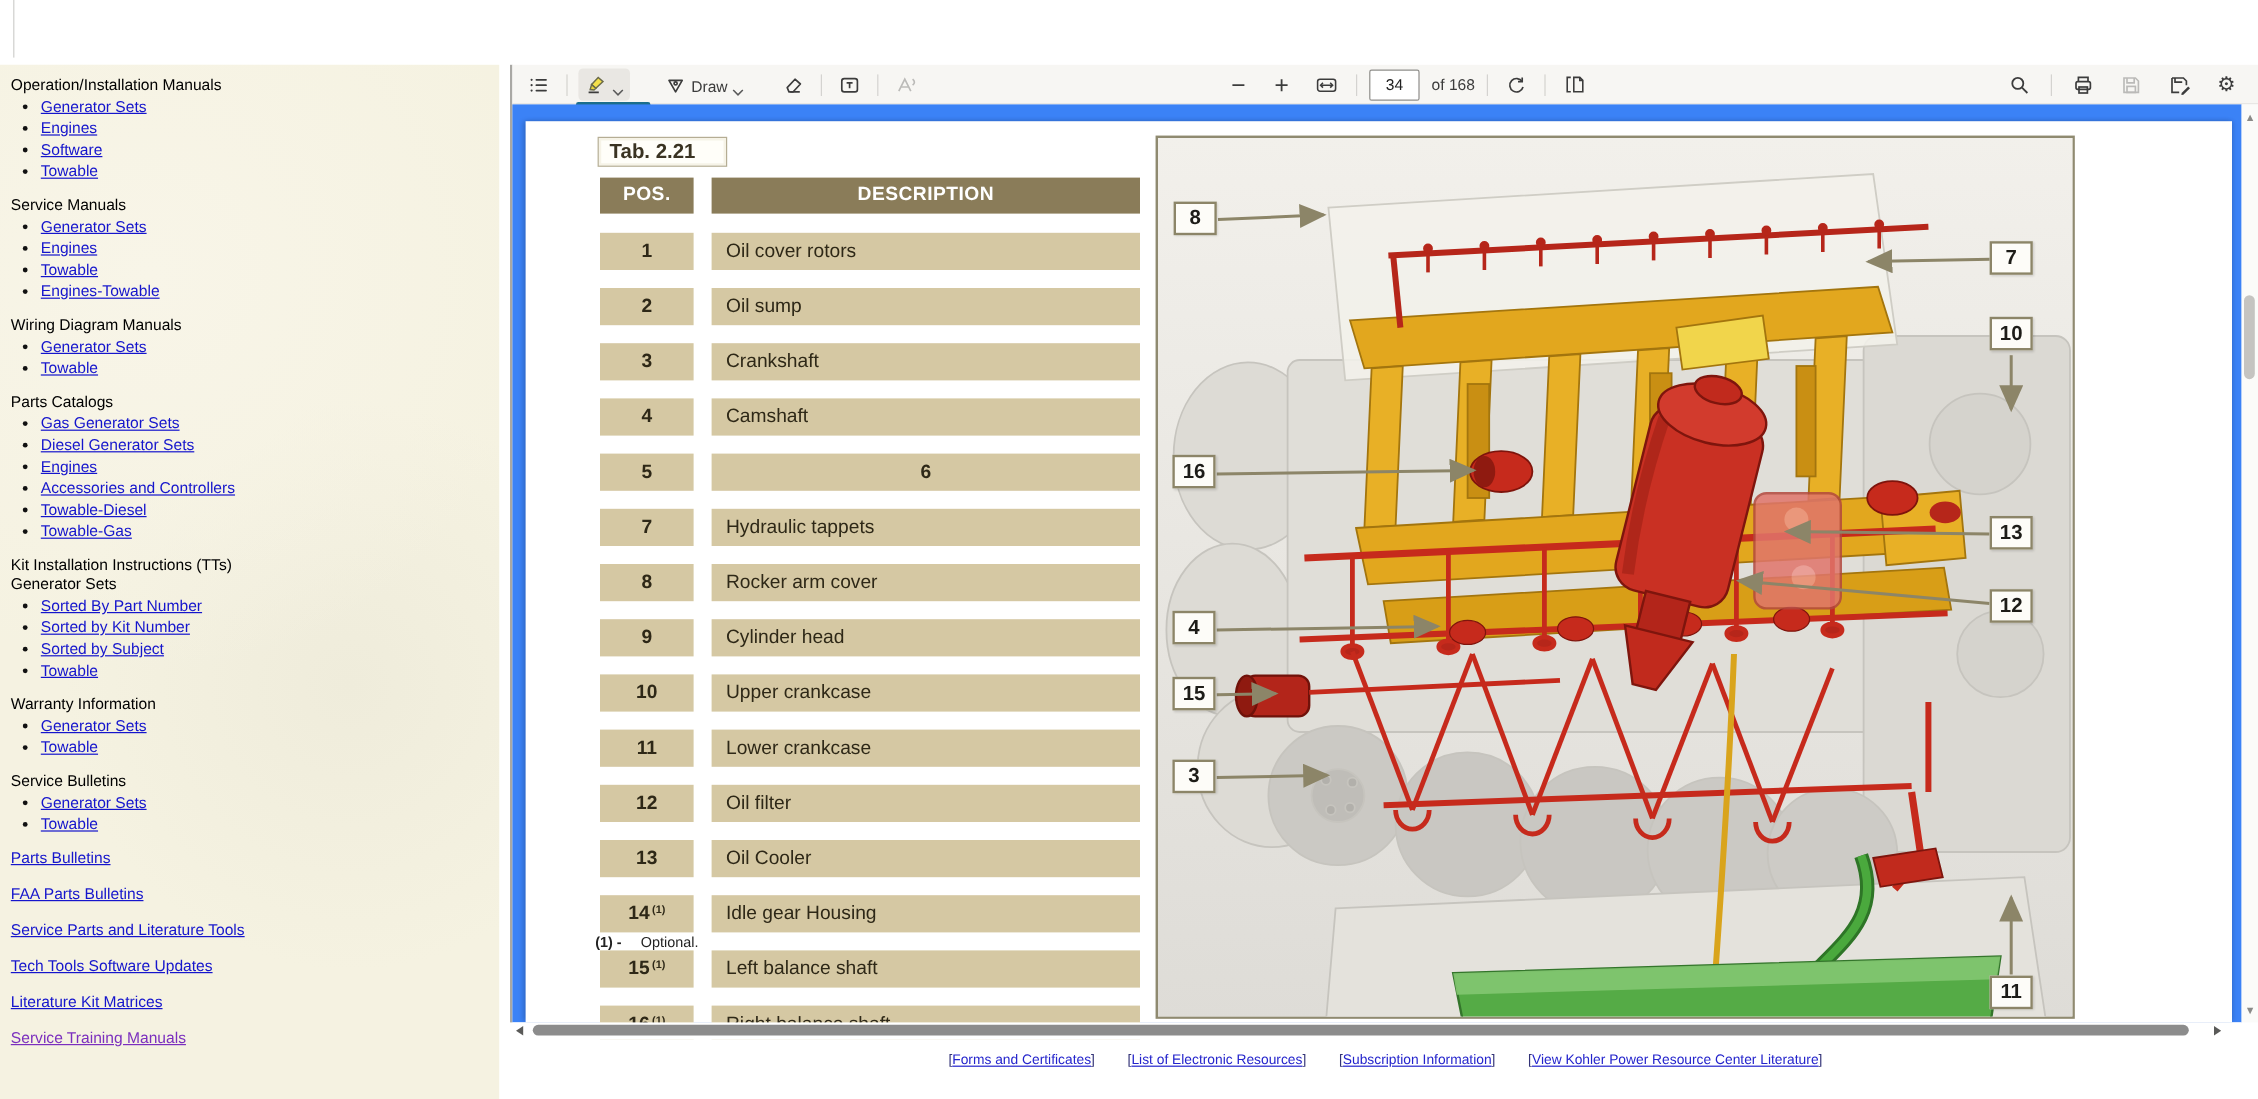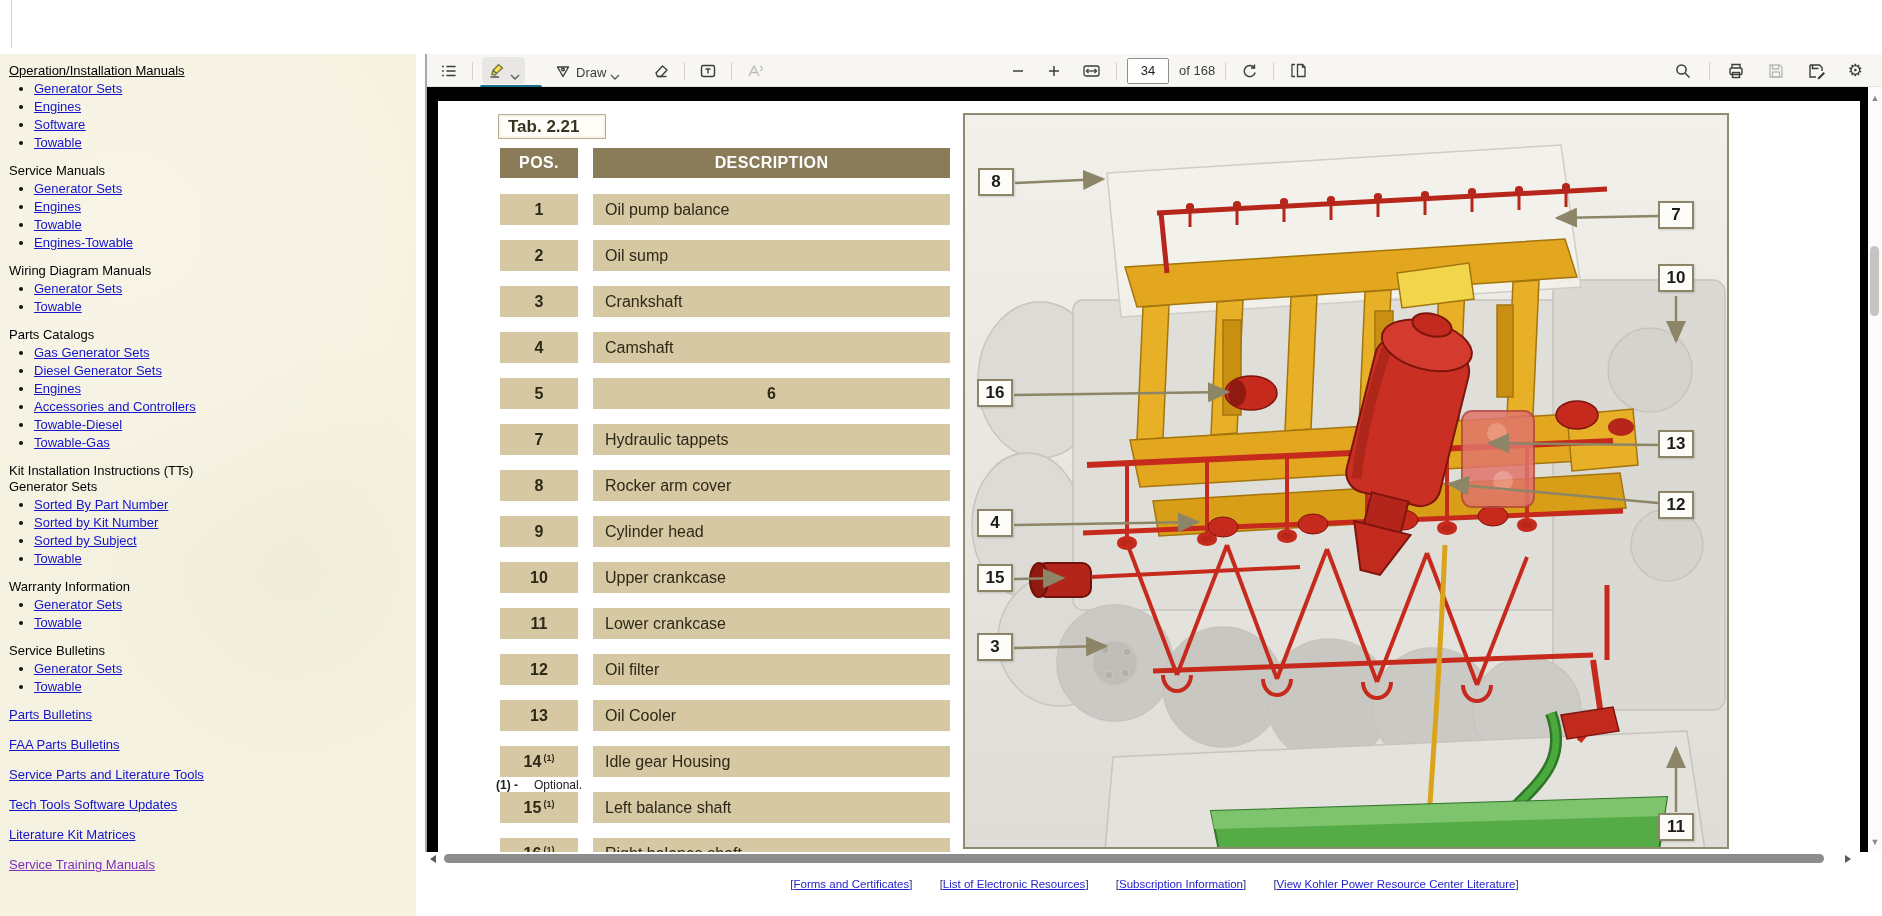--- a/index.html
+++ b/index.html
@@ -15,54 +15,54 @@
   #sidebar{
     position:absolute;left:0;top:54px;width:416px;bottom:0;
     background:#f5f2e1;
     background-image:radial-gradient(circle at 30% 20%, #f8f5e8 0%, rgba(0,0,0,0) 45%),
                      radial-gradient(circle at 70% 60%, #efecdb 0%, rgba(0,0,0,0) 40%);
     box-sizing:border-box;padding:9px 10px 0 9px;
     font-size:13px;color:#111;line-height:16px;
   }
   .sb-title{color:#000;margin:0;}
   .sb-sec{margin-top:13px;}
-  .sb-sec:first-child{margin-top:0;text-decoration:underline;}
+  .sb-sec:first-child{margin-top:0;}
   .sb-list{list-style:disc;margin:3px 0 0 0;padding:0 0 0 25px;}
   .sb-list li{margin:0 0 4px 0;line-height:14px;}
   #sidebar a{color:#1515cc;text-decoration:underline;cursor:pointer;}
   #sidebar a.visited{color:#7b2fbe;}
   .sb-lone{margin-top:12px;line-height:18px;}
 
   
   #divider{position:absolute;left:425px;top:54px;width:2px;height:798px;background:#a9a8a4;}
 
   
   #toolbar{
     position:absolute;left:427px;right:0;top:54px;height:33px;
     background:#f7f6f3;border-bottom:1px solid #e4e3e0;box-sizing:border-box;
   }
   .tb-group{position:absolute;top:0;height:33px;display:flex;align-items:center;}
   .tb-left{left:8px;gap:9px;}
-  .tb-center{left:578px;gap:10px;}
+  .tb-center{left:592px;gap:10px;}
   .tb-right{right:14px;gap:12px;}
   .tb-sep{width:1px;height:18px;background:#d4d3d0;}
   .tb-btn{display:flex;align-items:flex-end;gap:4px;padding:4px 5px;border-radius:4px;cursor:pointer;}
   .tb-btn.selected{background:#e9e7e3;position:relative;}
   .active-underline{position:absolute;left:-2px;bottom:-5px;width:62px;height:4px;background:#1b6e8c;border-radius:2px;}
   .tb-label{font-size:13px;color:#3c3c3c;}
   .tb-icon{display:block;}
   .tb-grey{opacity:.42;}
   .page-input{
     width:36px;height:22px;border:1px solid #8f8e8b;border-radius:2px;background:#fff;
     text-align:center;font-size:13px;color:#222;font-family:"Liberation Sans",sans-serif;
   }
   .gear-glyph{font-size:17px;color:#3c3c3c;line-height:17px;}
 
   
-  #pdf-area{position:absolute;left:427px;top:87px;right:14px;bottom:64px;background:#000000;}
+  #pdf-area{position:absolute;left:427px;top:87px;right:14px;bottom:64px;background:#3b82f6;}
   #page{
     position:absolute;left:11px;top:14px;width:1422px;bottom:0;background:#ffffff;
     box-shadow:-2px 0 4px rgba(0,0,0,.18), 2px 0 4px rgba(0,0,0,.12);
   }
 
   
   .tab-label{
     position:absolute;left:60px;top:13px;width:108px;height:25px;
     background:#fffef9;border:1px solid #b5ad94;box-shadow:inset 0 0 0 2px #f6f3e7;
     display:flex;align-items:center;padding-left:9px;box-sizing:border-box;
@@ -347,21 +347,21 @@
       <span>Tab. 2.21</span>
     </div>
 
     <div class="parts-table">
       <div class="pt-h">POS.</div>
       <div class="pt-h">DESCRIPTION</div>
 
       <div class="pt-pos">
           <span>1</span>
         </div>
-      <div class="pt-desc">Oil pump balance</div>
+      <div class="pt-desc">Oil cover rotors</div>
       <div class="pt-pos">
           <span>2</span>
         </div>
       <div class="pt-desc">Oil sump</div>
       <div class="pt-pos">
           <span>3</span>
         </div>
       <div class="pt-desc">Crankshaft</div>
       <div class="pt-pos">
           <span>4</span>

